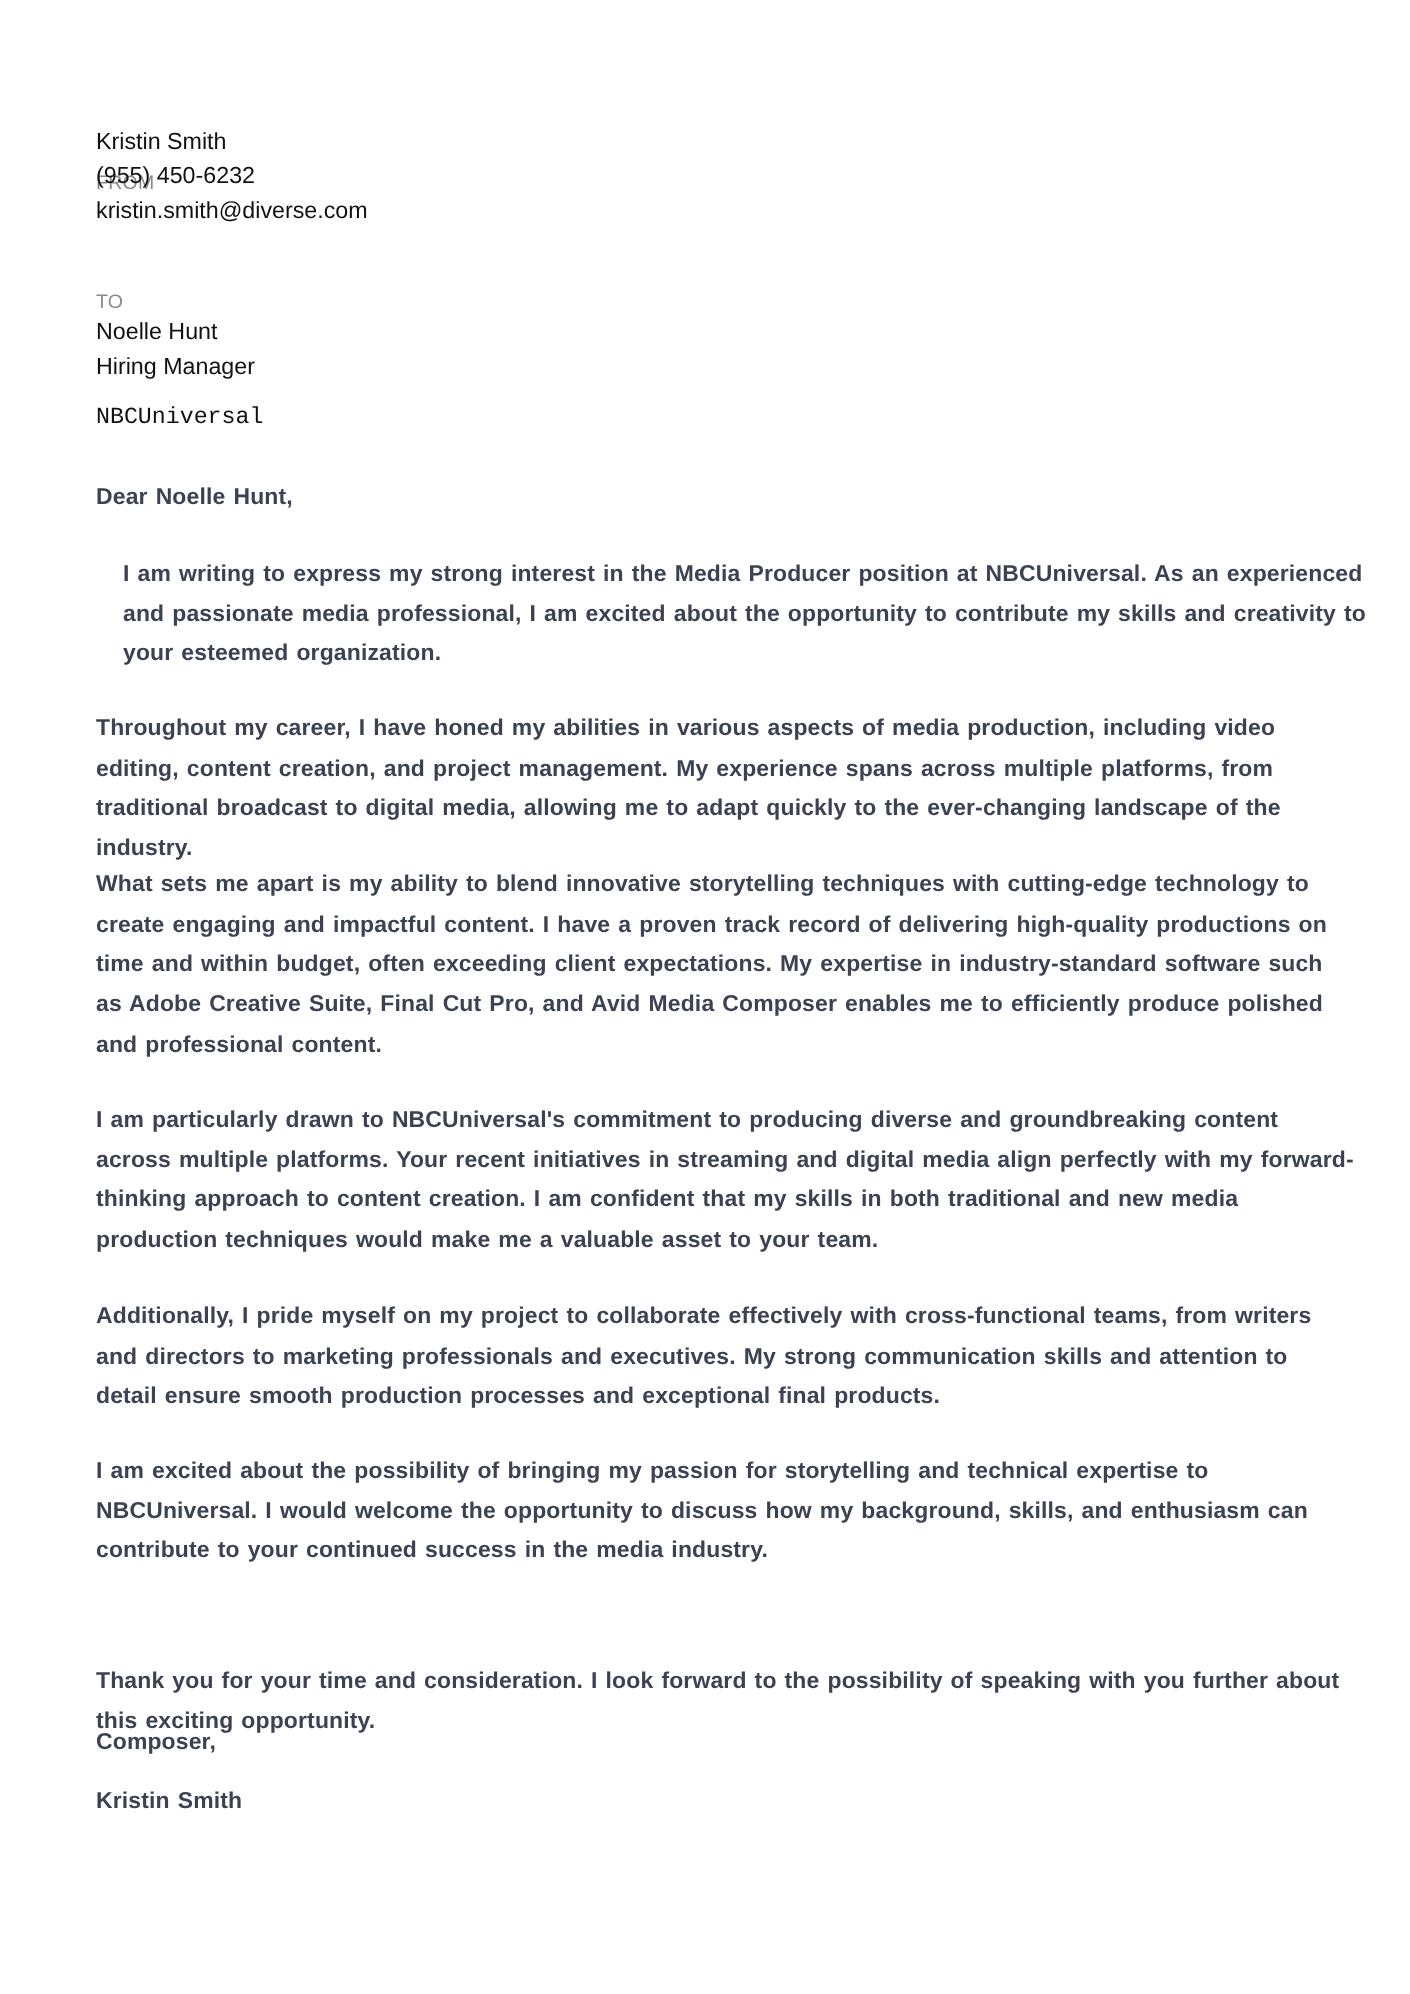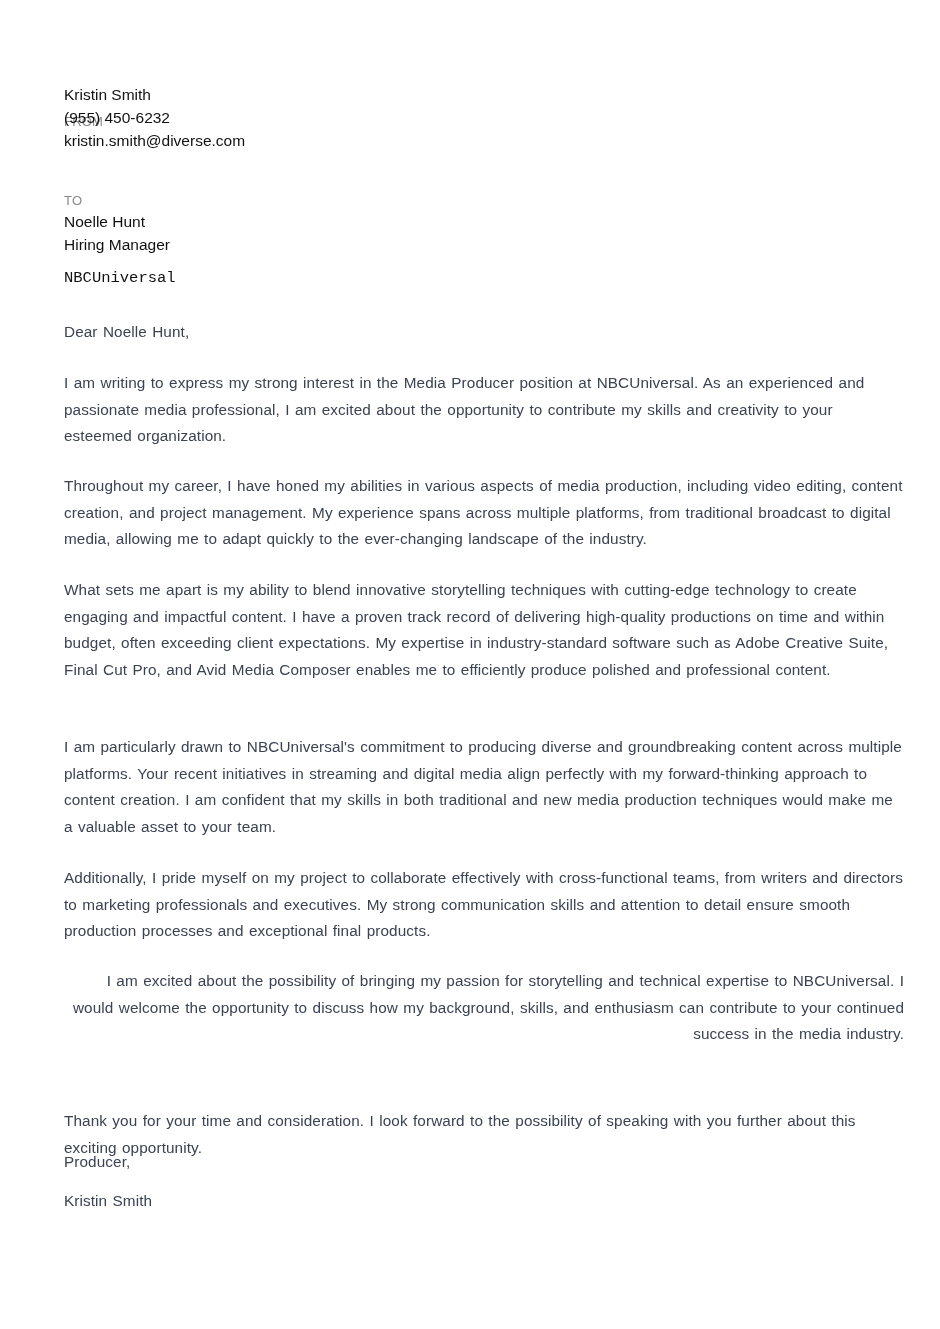--- a/index.html
+++ b/index.html
@@ -1,40 +1,40 @@
 <!DOCTYPE html>
 <html><head>
 <meta charset="utf-8">
 <style>
   html, body { margin: 0; padding: 0; background: #ffffff; }
   body { width: 940px; height: 1329px; position: relative; overflow: hidden;
          font-family: "Liberation Sans", "DejaVu Sans", sans-serif; }
   .page { position: absolute; left: 64px; top: 0; width: 832px; }
   .label { position: absolute; left: 0; font-size: 13px; color: #8a8a8a; letter-spacing: 0.2px; }
   .hdr-line { position: absolute; left: 0; font-size: 15.5px; color: #111111; line-height: 23px; }
-  .body-text { color: #3b4252; font-size: 15.3px; line-height: 26.7px; letter-spacing: 0.1px; word-spacing: 1px; }
+  .body-text { color: #3b4252; font-size: 15.3px; line-height: 26.7px; letter-spacing: 0.1px; word-spacing: 1px; font-weight: bold; }
   .para { position: absolute; left: 0; width: 840px; margin: 0; }
 </style>
 </head>
 <body>
 
 <div class="page">
   <div class="label" style="top:66px;margin-top:48px;">FROM</div>
   <div class="hdr-line" style="top:83px;">Kristin Smith</div>
   <div class="hdr-line" style="top:106px;">(955) 450-6232</div>
   <div class="hdr-line" style="top:129px;">kristin.smith@diverse.com</div>
 
   <div class="label" style="top:193px;">TO</div>
   <div class="hdr-line" style="top:210px;">Noelle Hunt</div>
   <div class="hdr-line" style="top:233px;">Hiring Manager</div>
   <div class="hdr-line" style="top:267px;font-family:Liberation Mono, monospace;">NBCUniversal</div>
 
   <p class="para body-text" style="top:319px;">Dear Noelle Hunt,</p>
-  <p class="para body-text" style="top:370px;">I am writing to express my strong interest in the Media Producer position at NBCUniversal. As an experienced and passionate media professional, I am excited about the opportunity to contribute my skills and creativity to your esteemed organization.</p>
+  <p class="para body-text" style="top:370px;margin-left:18px;">I am writing to express my strong interest in the Media Producer position at NBCUniversal. As an experienced and passionate media professional, I am excited about the opportunity to contribute my skills and creativity to your esteemed organization.</p>
   <p class="para body-text" style="top:473px;">Throughout my career, I have honed my abilities in various aspects of media production, including video editing, content creation, and project management. My experience spans across multiple platforms, from traditional broadcast to digital media, allowing me to adapt quickly to the ever-changing landscape of the industry.</p>
   <p class="para body-text" style="top:577px;">What sets me apart is my ability to blend innovative storytelling techniques with cutting-edge technology to create engaging and impactful content. I have a proven track record of delivering high-quality productions on time and within budget, often exceeding client expectations. My expertise in industry-standard software such as Adobe Creative Suite, Final Cut Pro, and Avid Media Composer enables me to efficiently produce polished and professional content.</p>
   <p class="para body-text" style="top:734px;">I am particularly drawn to NBCUniversal's commitment to producing diverse and groundbreaking content across multiple platforms. Your recent initiatives in streaming and digital media align perfectly with my forward-thinking approach to content creation. I am confident that my skills in both traditional and new media production techniques would make me a valuable asset to your team.</p>
   <p class="para body-text" style="top:865px;">Additionally, I pride myself on my project to collaborate effectively with cross-functional teams, from writers and directors to marketing professionals and executives. My strong communication skills and attention to detail ensure smooth production processes and exceptional final products.</p>
-  <p class="para body-text" style="top:968px;text-align:right;">I am excited about the possibility of bringing my passion for storytelling and technical expertise to NBCUniversal. I would welcome the opportunity to discuss how my background, skills, and enthusiasm can contribute to your continued success in the media industry.</p>
+  <p class="para body-text" style="top:968px;">I am excited about the possibility of bringing my passion for storytelling and technical expertise to NBCUniversal. I would welcome the opportunity to discuss how my background, skills, and enthusiasm can contribute to your continued success in the media industry.</p>
   <p class="para body-text" style="top:1072px;margin-top:36px;">Thank you for your time and consideration. I look forward to the possibility of speaking with you further about this exciting opportunity.</p>
-  <p class="para body-text" style="top:1149px;">Producer,</p>
+  <p class="para body-text" style="top:1149px;">Composer,</p>
   <p class="para body-text" style="top:1188px;">Kristin Smith</p>
 </div>
 
 </body></html>

